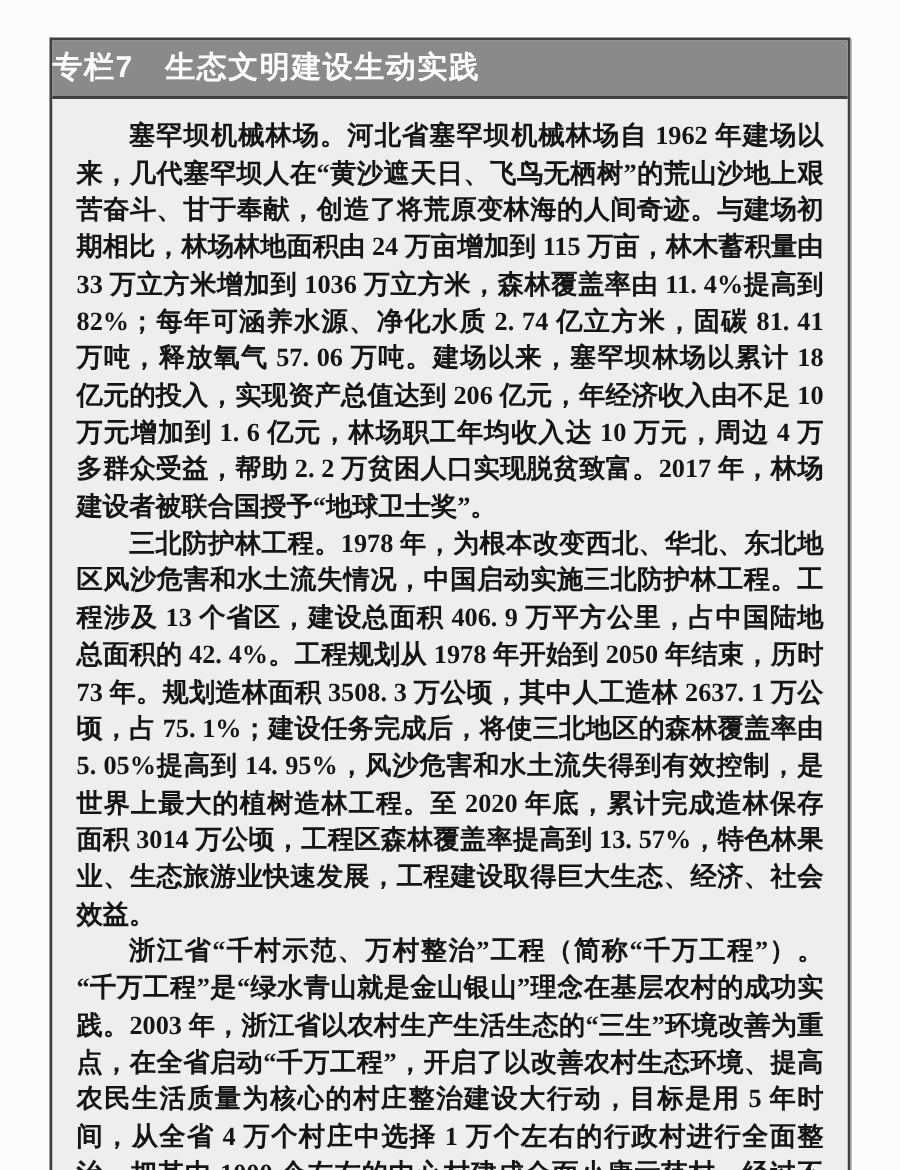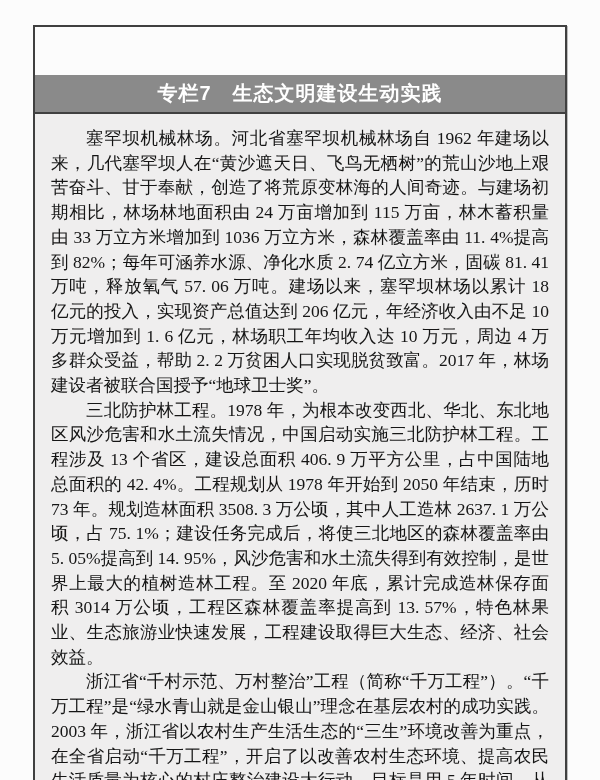--- a/index.html
+++ b/index.html
@@ -30,38 +30,38 @@
     border: 2px solid var(--border-color);
     box-shadow: 1px 1px 0 rgba(0,0,0,0.25);
   }
   .panel-header {
     background: var(--header-bg);
     color: var(--header-fg);
     font-family: "Liberation Sans", "DejaVu Sans", sans-serif;
     font-weight: bold;
     font-size: 20px;
     line-height: 20px;
-    text-align: center;
+    text-align: left;
     padding: 8px 0 9px 0;
     border-bottom: 2px solid var(--border-color);
     letter-spacing: 1px;
-    margin-top: 48px;
   }
   .panel-body {
     background: var(--body-bg);
     padding: 12px 16px 14px 16px;
     font-family: "Liberation Serif", "DejaVu Serif", serif;
     font-size: 17.5px;
     line-height: 24.7px;
     color: var(--text-color);
     text-align: justify;
   }
   .panel-body p {
     margin: 0;
     text-indent: 2em;
+    font-weight: bold;
   }
 </style>
 </head>
 <body>
 
 <div class="panel">
   <div class="panel-header">专栏7　生态文明建设生动实践</div>
   <div class="panel-body">
     <p>塞罕坝机械林场。河北省塞罕坝机械林场自 1962 年建场以来，几代塞罕坝人在“黄沙遮天日、飞鸟无栖树”的荒山沙地上艰苦奋斗、甘于奉献，创造了将荒原变林海的人间奇迹。与建场初期相比，林场林地面积由 24 万亩增加到 115 万亩，林木蓄积量由 33 万立方米增加到 1036 万立方米，森林覆盖率由 11. 4%提高到 82%；每年可涵养水源、净化水质 2. 74 亿立方米，固碳 81. 41 万吨，释放氧气 57. 06 万吨。建场以来，塞罕坝林场以累计 18 亿元的投入，实现资产总值达到 206 亿元，年经济收入由不足 10 万元增加到 1. 6 亿元，林场职工年均收入达 10 万元，周边 4 万多群众受益，帮助 2. 2 万贫困人口实现脱贫致富。2017 年，林场建设者被联合国授予“地球卫士奖”。</p>
     <p>三北防护林工程。1978 年，为根本改变西北、华北、东北地区风沙危害和水土流失情况，中国启动实施三北防护林工程。工程涉及 13 个省区，建设总面积 406. 9 万平方公里，占中国陆地总面积的 42. 4%。工程规划从 1978 年开始到 2050 年结束，历时 73 年。规划造林面积 3508. 3 万公顷，其中人工造林 2637. 1 万公顷，占 75. 1%；建设任务完成后，将使三北地区的森林覆盖率由 5. 05%提高到 14. 95%，风沙危害和水土流失得到有效控制，是世界上最大的植树造林工程。至 2020 年底，累计完成造林保存面积 3014 万公顷，工程区森林覆盖率提高到 13. 57%，特色林果业、生态旅游业快速发展，工程建设取得巨大生态、经济、社会效益。</p>

